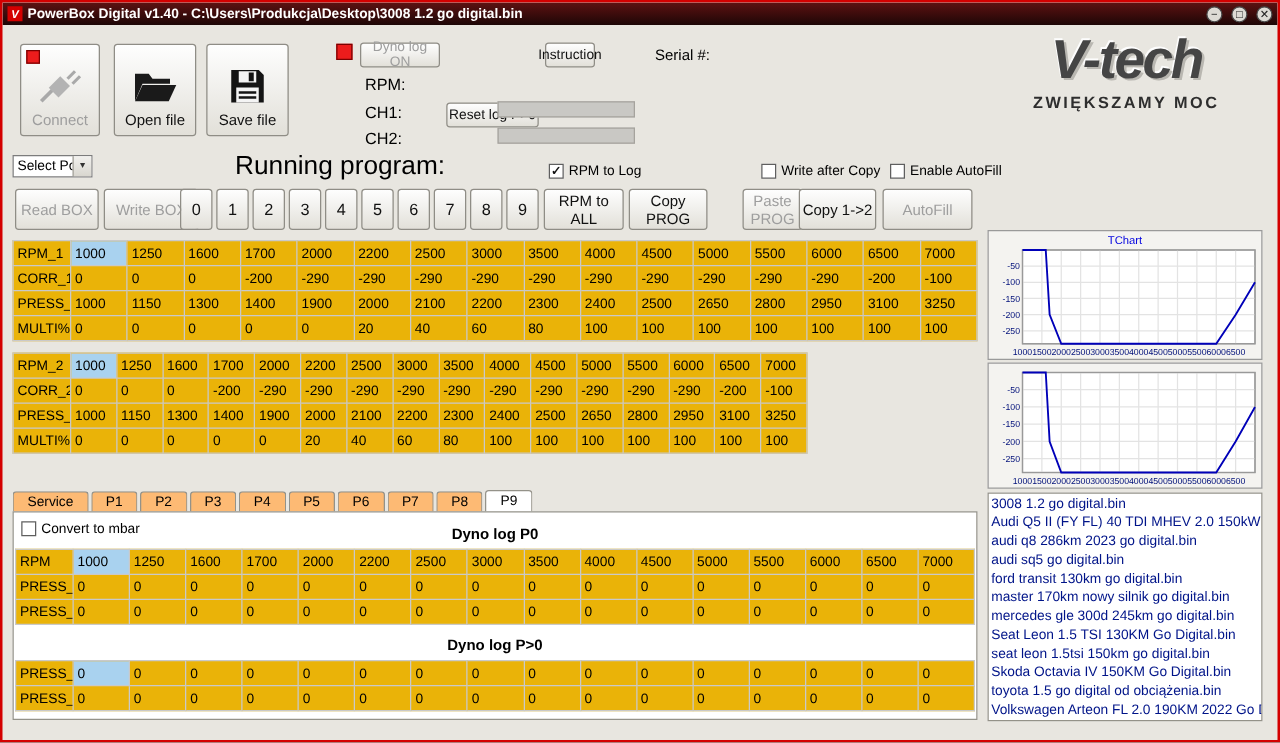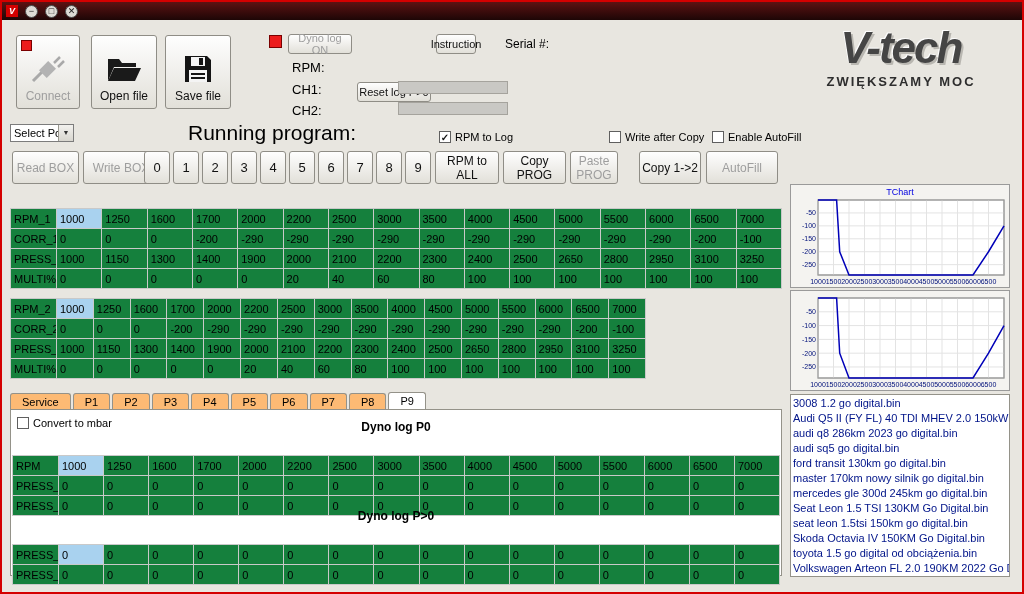--- a/index.html
+++ b/index.html
@@ -39,21 +39,21 @@
            border:1px solid #7c7c7c; font-size:11px; display:flex; align-items:center; }
   .combo-text { flex:1; padding-left:3px; overflow:hidden; white-space:nowrap; }
   .combo-arrow { width:15px; height:16px; background:linear-gradient(180deg,#f2f1ee,#d8d6cf);
                  border-left:1px solid #9a988f; font-size:7px; line-height:16px; text-align:center; color:#333; }
   
   .cb { position:absolute; display:flex; align-items:center; gap:4px; font-size:11px; color:#000; }
   .cbbox { width:12px; height:12px; background:#fff; border:1px solid #5f5f5f; font-size:10px;
            line-height:11px; text-align:center; color:#111; }
   .cbbox.checked::after { content:'\2713'; font-weight:bold; }
   
-  table.grid { position:absolute; border-collapse:collapse; table-layout:fixed; background:#15803d; font-size:11px;margin-top:16px; }
+  table.grid { position:absolute; border-collapse:collapse; table-layout:fixed; background:#eab308; font-size:11px; }
   .grid td { border:1px solid #c9c9c9; height:20px; padding:0 0 0 3px; overflow:hidden; white-space:nowrap; color:#000; }
   .grid td.lbl { width:46px; }
   .grid td.hl { background:#a9d2ef; }
   
   .tabbar { position:absolute; left:8px; top:389px; height:19px; display:flex; align-items:flex-end; gap:2px; font-size:11px; }
   .tab { background:#fdba74; border:1px solid #949289; border-bottom:none; border-radius:3px 3px 0 0;
          padding:2px 11px; color:#000; cursor:default; }
   .tab.active { background:#fff; position:relative; top:1px; padding-bottom:4px; }
   .tabpage { position:absolute; left:8px; top:407px; width:772px; height:167px; background:#fff;
              border:1px solid #949289; }
@@ -71,20 +71,21 @@
            text-shadow:2px 2px 0 #b9b7b1, -1px -1px 0 #fdfdfd; line-height:48px; }
   .tagline { font-size:13px; font-weight:bold; letter-spacing:2px; color:#2e2e2e; margin-top:2px; }
 </style>
 </head>
 <body>
 
 <div class="window">
 
   <div class="titlebar">
     <span class="app-icon">V</span>
+    <span class="title-text">PowerBox Digital v1.40 - C:\Users\Produkcja\Desktop\3008 1.2 go digital.bin</span>
     <span class="winbtn">−</span>
     <span class="winbtn">□</span>
     <span class="winbtn">✕</span>
   </div>
 
   <button class="btn bigbtn" style="left:89px;top:33px;width:66px;height:74px;">
     <svg width="38" height="30" viewBox="0 0 38 30">
       <path d="M3 27 L3 5 L14 5 L17 9 L31 9 L31 13 L9 13 Z" fill="#1a1a1a"></path>
       <path d="M9 14 L36 14 L30 27 L3 27 Z" fill="#1a1a1a"></path>
     </svg>
@@ -116,21 +117,21 @@
   <span class="ind" style="left:267px;top:33px;"></span>
   <button class="btn smallbtn disabled" style="left:286px;top:32px;width:64px;">
     <span>Dyno log ON</span>
   </button>
   <button class="btn smallbtn" style="left:355px;top:32px;width:74px;margin-top:48px;">
     <span>Reset log P&gt;0</span>
   </button>
   <button class="btn smallbtn" style="left:434px;top:32px;width:40px;">
     <span>Instruction</span>
   </button>
-  <span class="txt" style="left:503px;top:35px;font-size:12px;">Serial #:</span>
+  <span class="txt" style="left:522px;top:35px;font-size:12px;">Serial #:</span>
 
   <span class="txt" style="left:290px;top:58px;">RPM:</span>
   <span class="txt" style="left:290px;top:80px;">CH1:</span>
   <div class="pbar" style="top:79px;"></div>
   <span class="txt" style="left:290px;top:101px;">CH2:</span>
   <div class="pbar" style="top:100px;"></div>
 
   <span class="txt" style="left:186px;top:119px;font-size:21px;">Running program:</span>
 
   <div class="combo">
@@ -173,21 +174,21 @@
       <button class="btn">7</button>
       <button class="btn">8</button>
       <button class="btn">9</button>
     </div>
   <button class="btn act" style="left:433px;width:64px;">
     <span>RPM to ALL</span>
   </button>
   <button class="btn act" style="left:501px;width:63px;">
     <span>Copy PROG</span>
   </button>
-  <button class="btn act disabled" style="left:568px;width:48px;">
+  <button class="btn act disabled" style="left:592px;width:48px;">
     <span>Paste PROG</span>
   </button>
   <button class="btn act" style="left:637px;width:62px;">
     <span>Copy 1-&gt;2</span>
   </button>
   <button class="btn act disabled" style="left:704px;width:72px;">
     <span>AutoFill</span>
   </button>
 
   <table class="grid" style="left:8px;top:190px;width:772px;">

